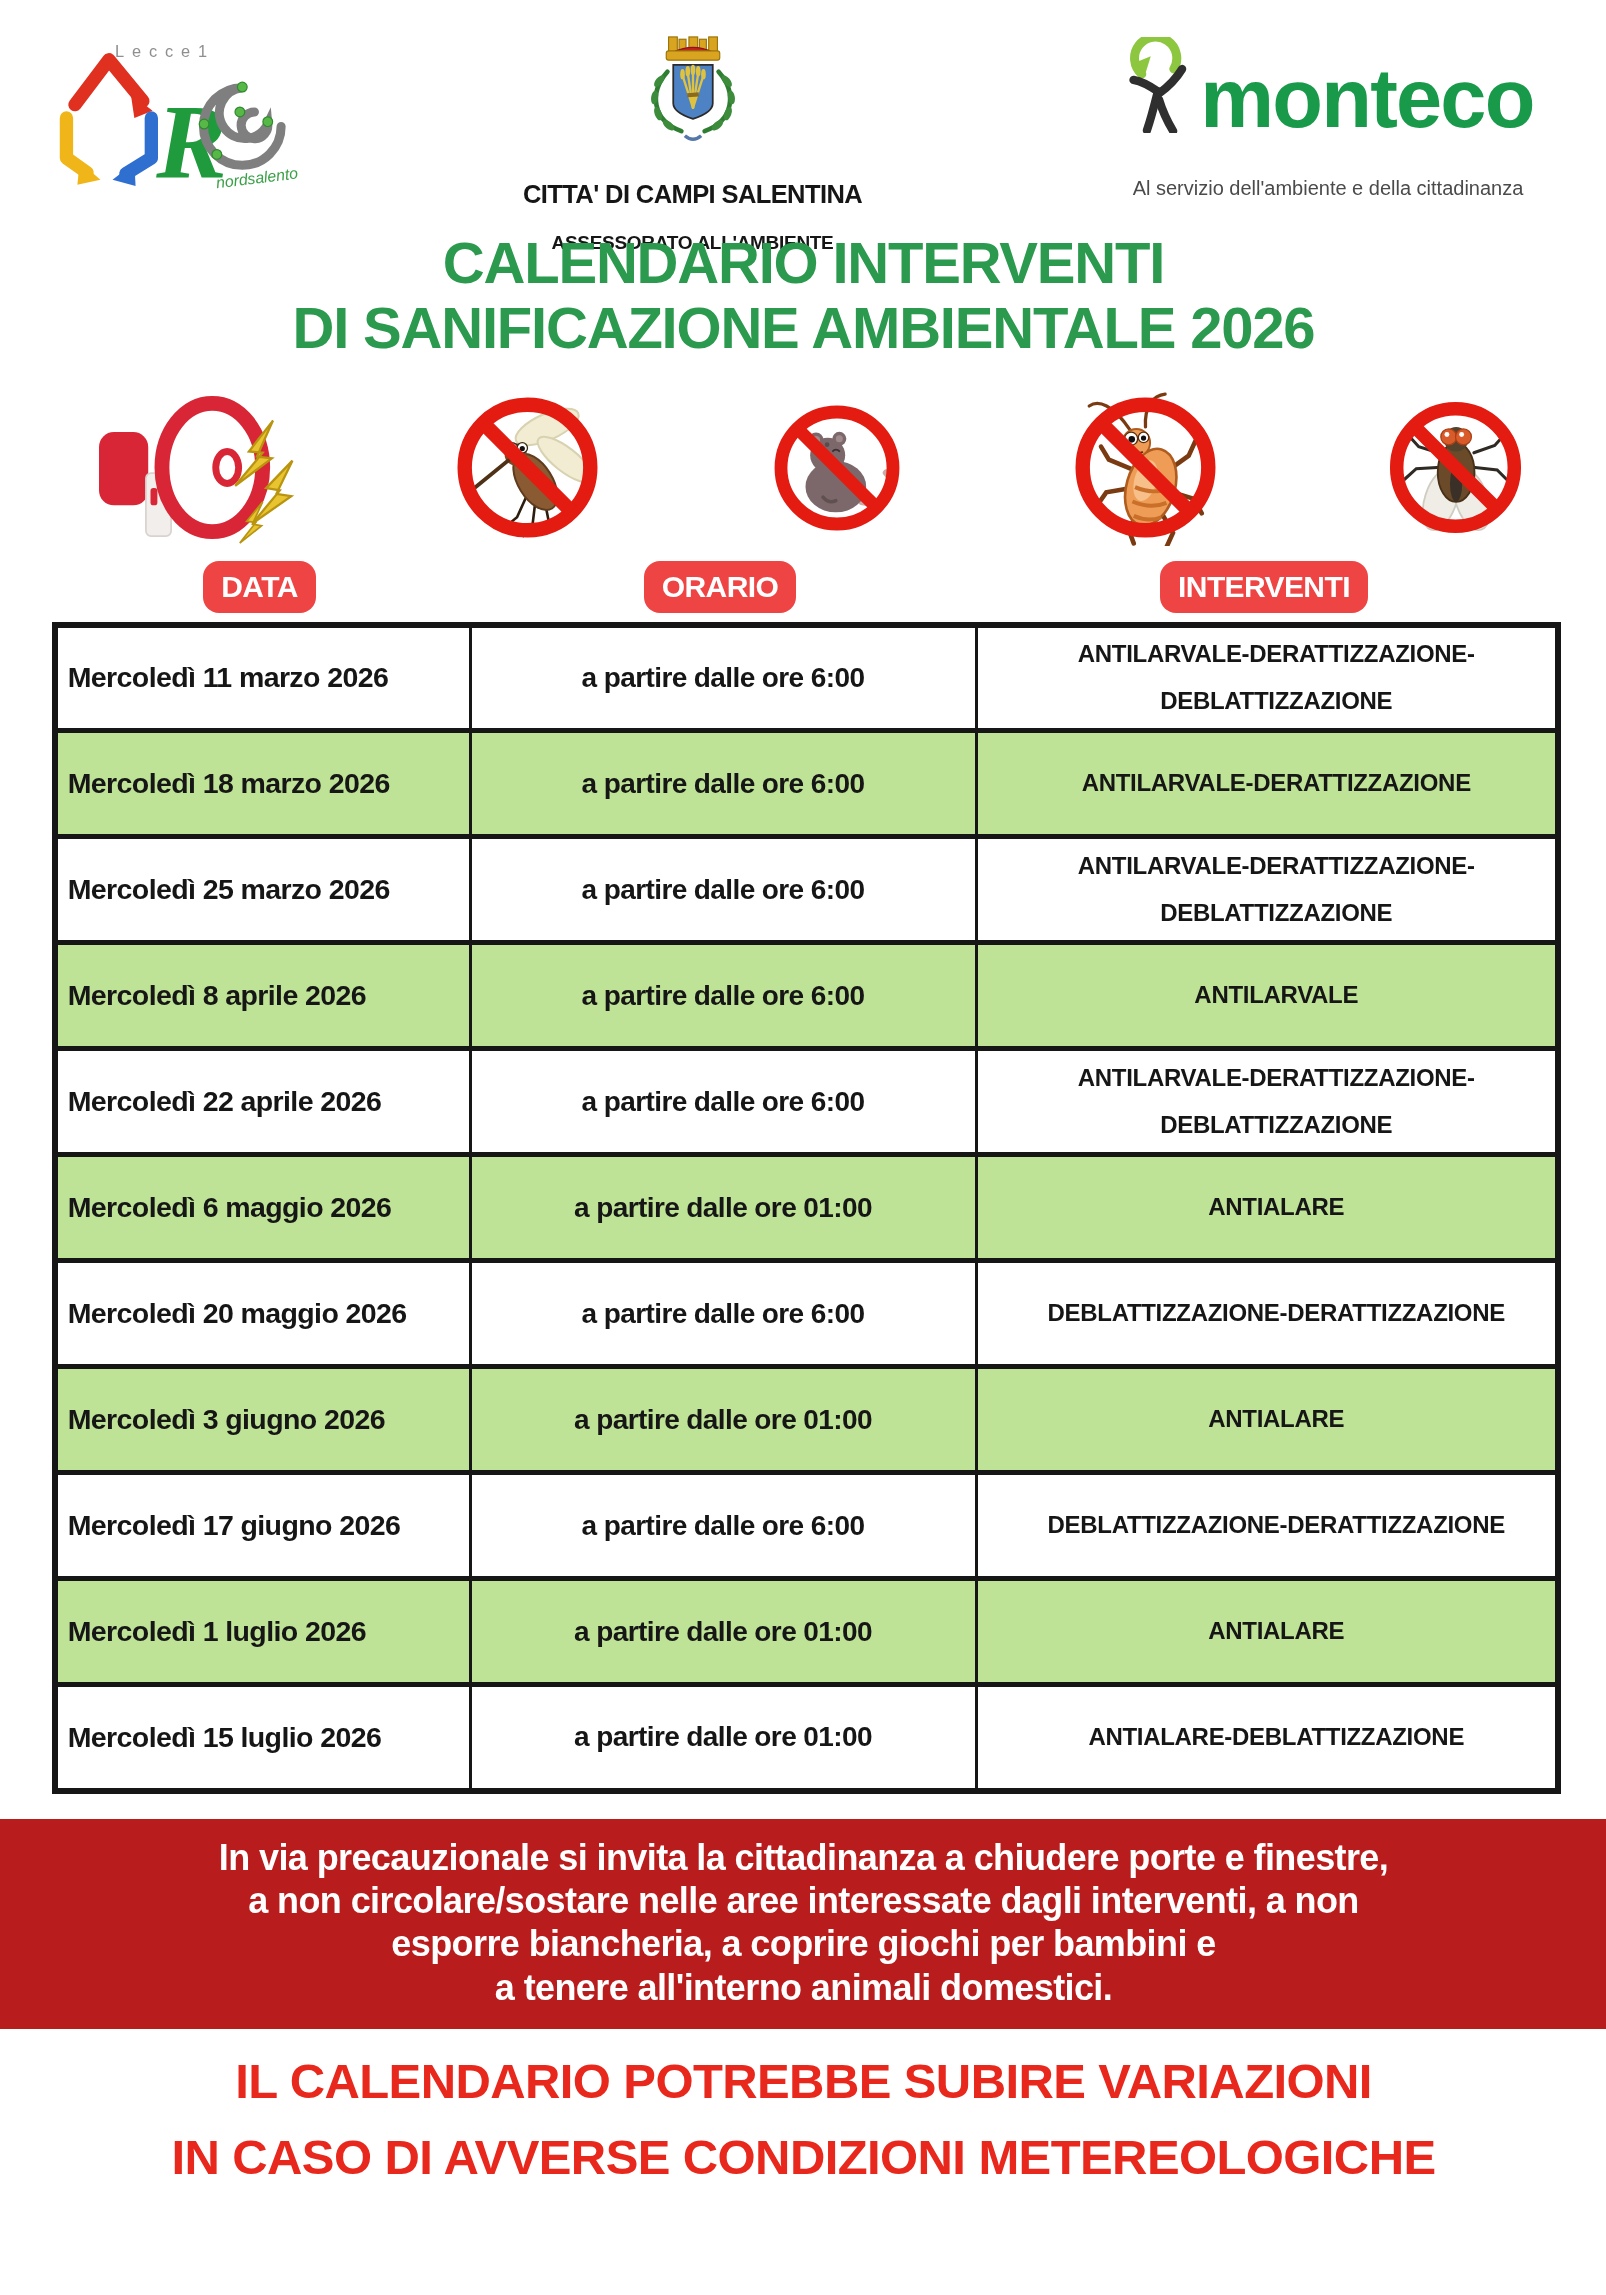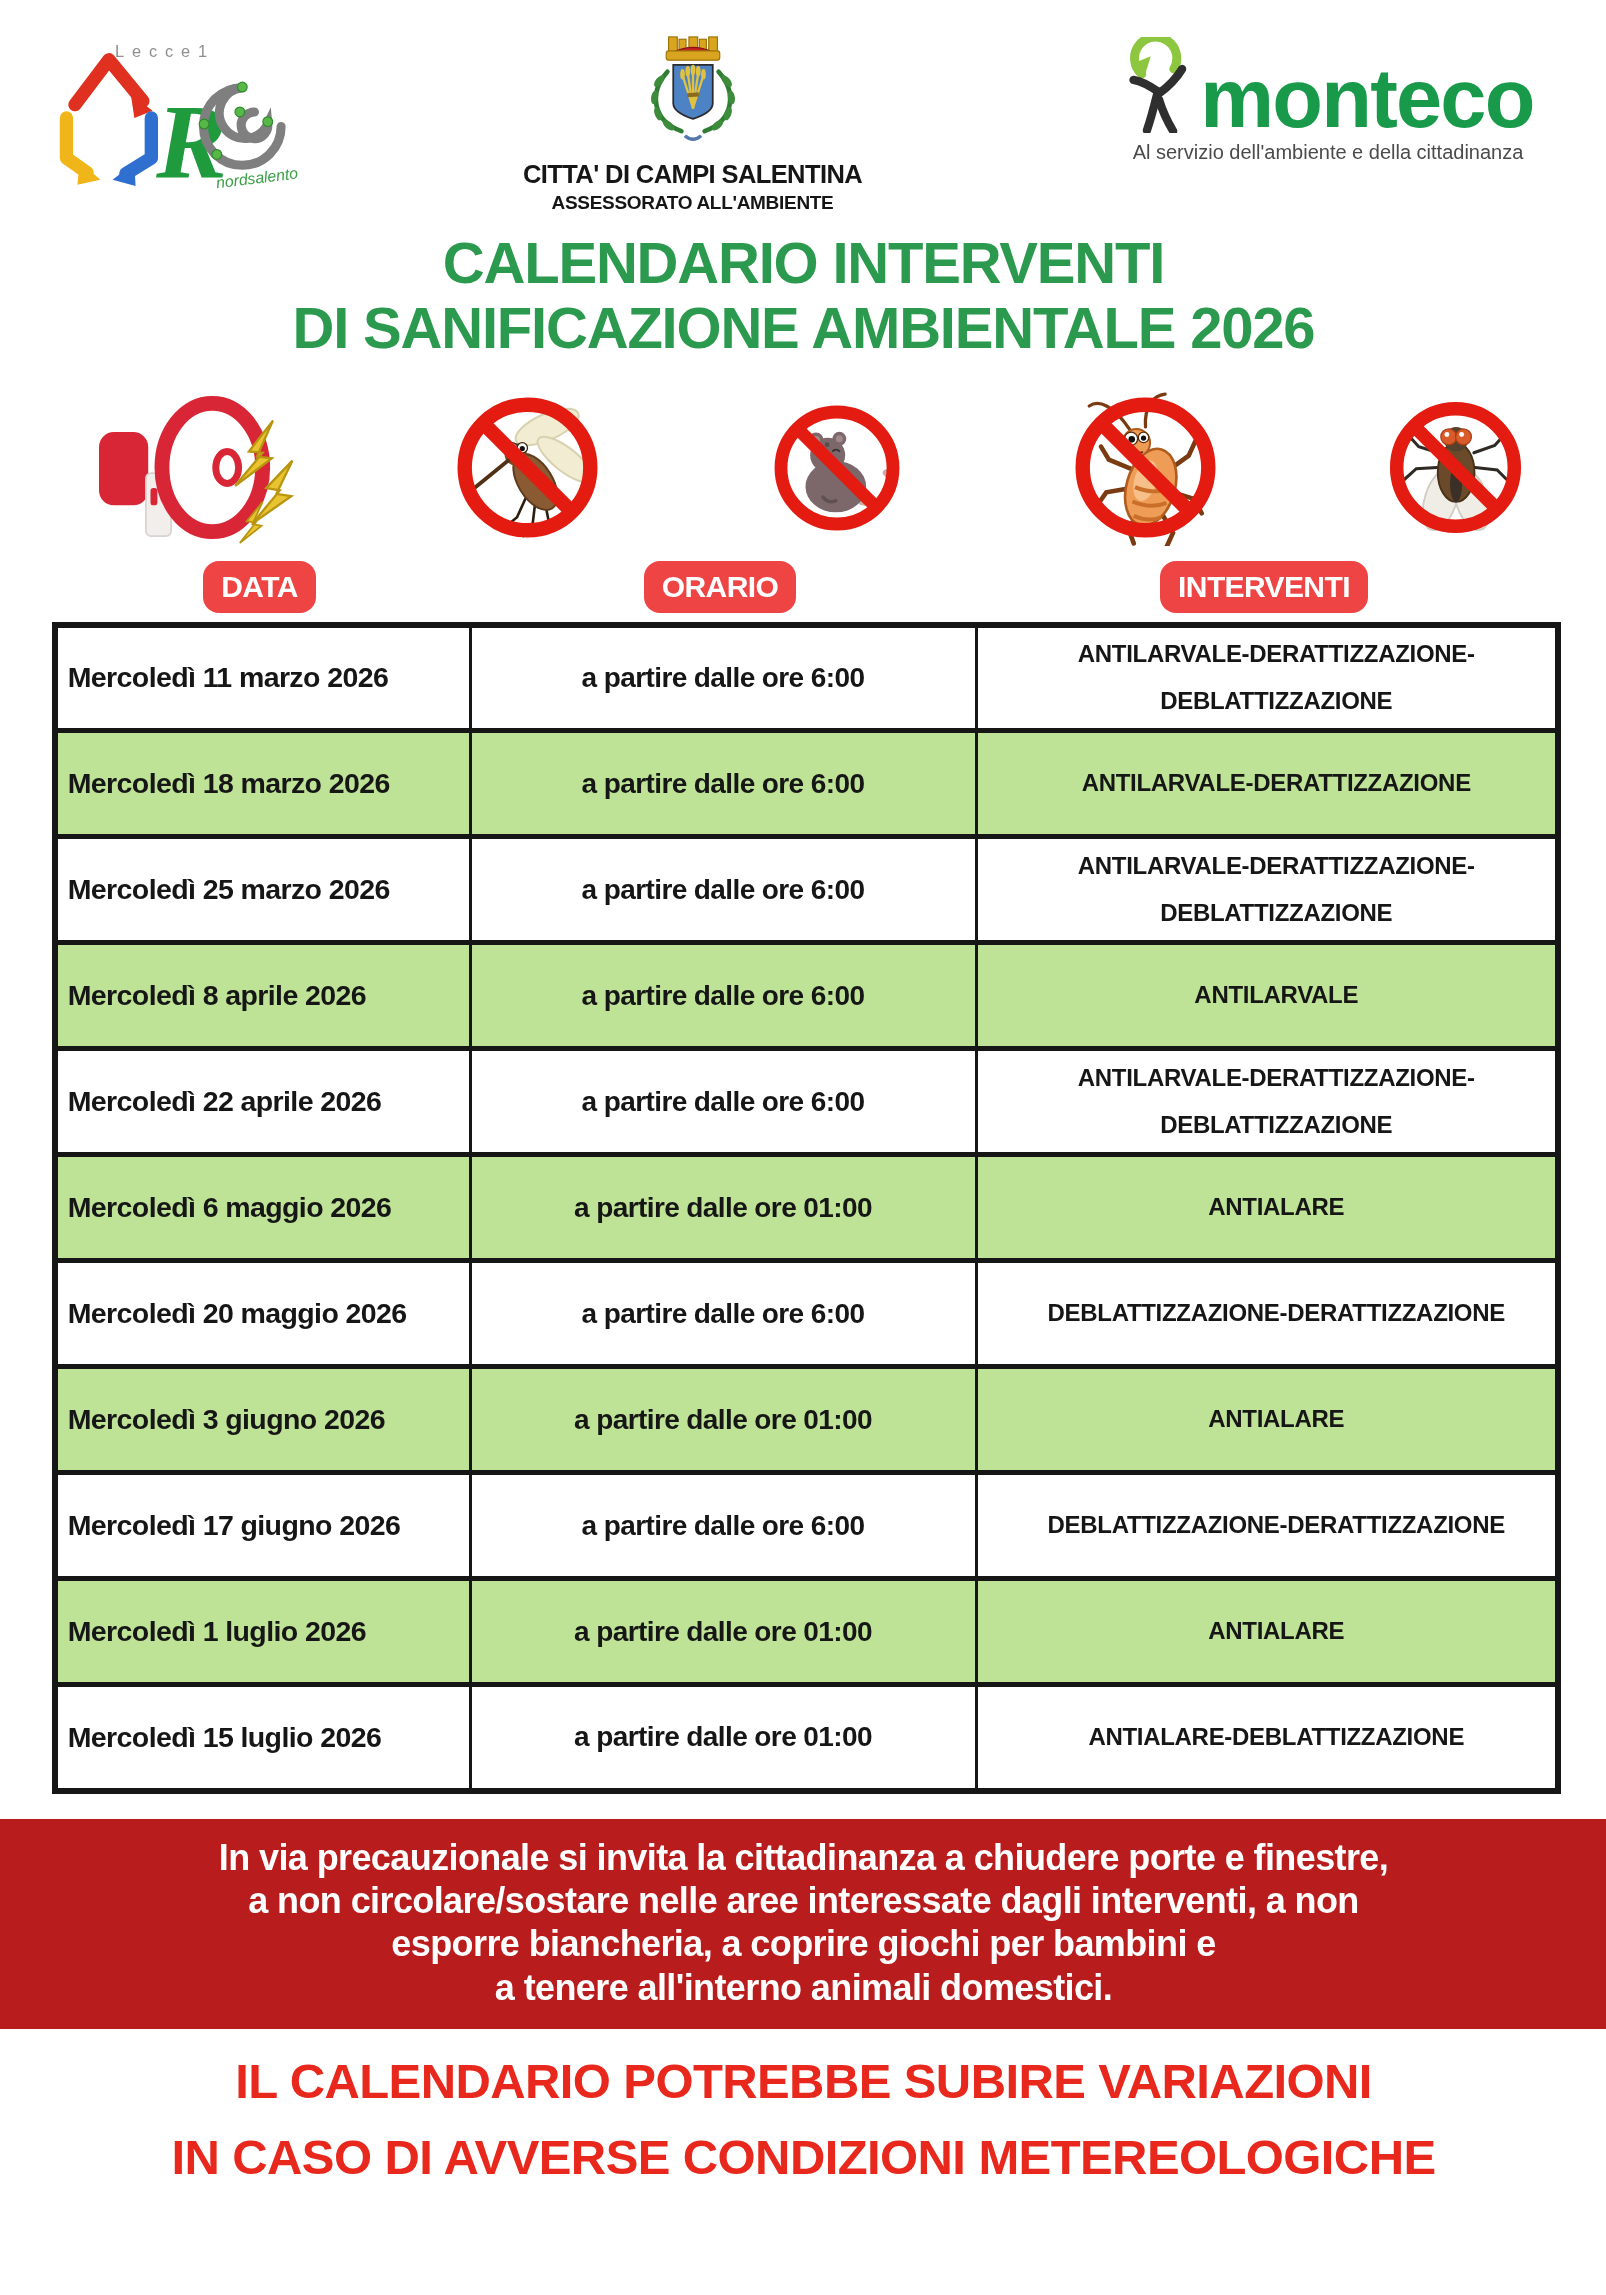--- a/index.html
+++ b/index.html
@@ -2,24 +2,24 @@
 <html style="font-size:9.7px"><head>
 <meta charset="utf-8">
 <style>
   html,body{margin:0;padding:0;background:#ffffff;width:1607px;height:2295px;overflow:hidden;
     font-family:"Liberation Sans", sans-serif;color:#161616;}
   .preline{white-space:pre-line;}
 
   
   .logos{display:flex;justify-content:space-between;align-items:flex-start;padding:16px 27px 0 24px;height:210px;box-sizing:border-box;}
   .aro{width:285px;margin-top:17px;}
-  .comune{width:462px;display:flex;flex-direction:column;align-items:center;margin-top:0;}
+  .comune{width:462px;display:flex;flex-direction:column;align-items:center;margin-top:0;gap:20px;}
   .comune-title{font-size:25.5px;font-weight:bold;letter-spacing:-0.6px;margin-top:1.2px;}
   .comune-sub{font-size:19px;font-weight:bold;letter-spacing:-0.3px;margin-top:2.4px;}
-  .monteco{width:504px;margin-top:20.6px;display:flex;flex-direction:column;align-items:center;}
+  .monteco{width:504px;margin-top:20.6px;display:flex;flex-direction:column;align-items:center;gap:36px;}
   .monteco-row{display:flex;align-items:flex-end;}
   .monteco-name{font-size:83px;font-weight:bold;color:#189a4a;letter-spacing:-1.8px;line-height:0.82;text-transform:lowercase;}
   .monteco-tagline{font-size:20px;color:#4b4b4b;margin-top:8.5px;letter-spacing:0;}
 
   
   .page-title{margin:20.6px 0 0 0;text-align:center;font-size:58px;font-weight:bold;color:#2b9a4e;
     line-height:1.12;letter-spacing:-1.2px;}
 
   
   .icon-strip{margin:25.5px 73px 0 91px;display:flex;justify-content:space-between;align-items:center;height:163px;}

